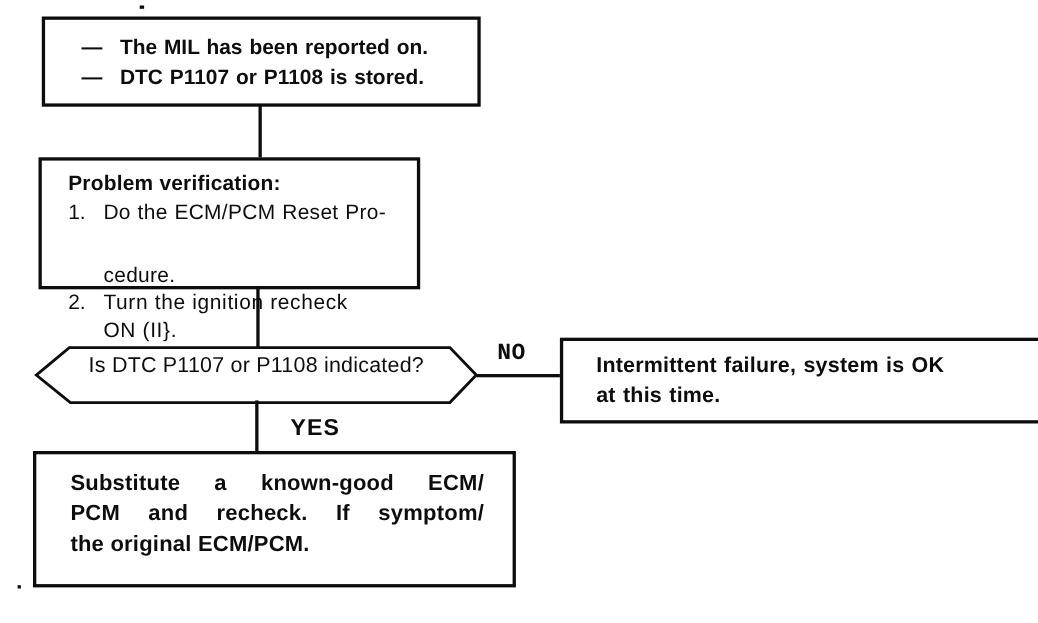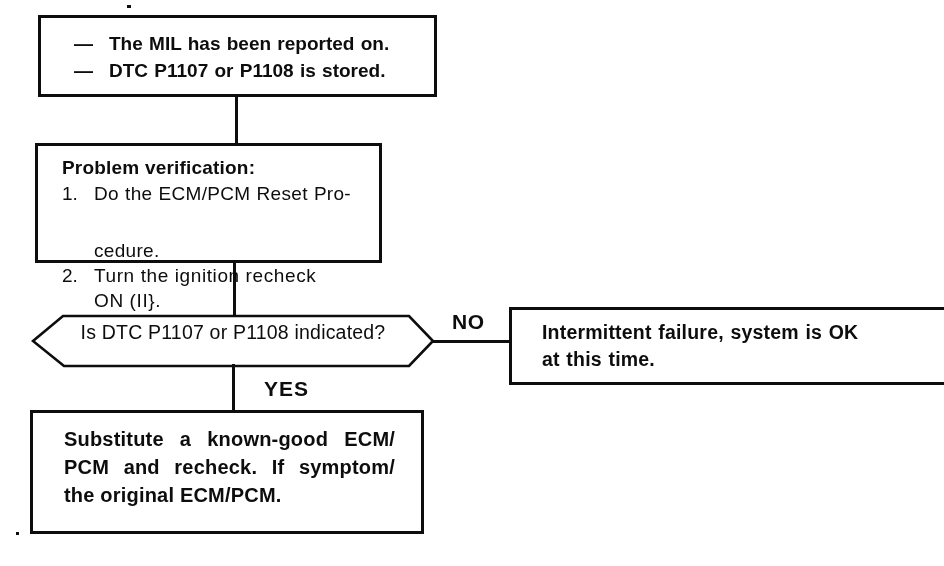--- a/index.html
+++ b/index.html
@@ -32,27 +32,27 @@
   .conn-no { left:433px; top:340px; width:77px; }
   
   .decision { position:absolute; left:31px; top:314px; width:404px; height:54px; }
   .decision svg { position:absolute; left:0; top:0; }
   .decision-text {
     position:absolute; inset:0; display:flex; align-items:center; justify-content:center;
     font-size:19.5px; letter-spacing:0.2px; padding-bottom:18px;
   }
   
   .branch-label { position:absolute; font-weight:bold; font-size:21px; letter-spacing:0.5px; }
-  .label-no  { left:452px; top:310px; }
+  .label-no  { left:452px; top:310px;font-family:Liberation Mono, monospace; }
   .label-yes { left:264px; top:377px; letter-spacing:1px; }
   
   .box-intermittent { left:509px; top:307px; width:440px; height:78px; padding:9px 18px 0 30px;
     font-weight:bold; font-size:19.5px; line-height:27px; word-spacing:1px; letter-spacing:0.2px; }
   
-  .box-substitute { left:30px; top:410px; width:394px; height:124px; padding:12px 26px 0 31px;
+  .box-substitute { left:30px; top:410px; width:439px; height:124px; padding:12px 26px 0 31px;
     font-weight:bold; font-size:20px; line-height:28px; letter-spacing:0.2px; }
   .speck { position:absolute; background:#0d0d0d; }
   .speck-top { left:127px; top:5px; width:4px; height:3px; }
   .speck-bottom { left:16px; top:532px; width:3px; height:3px; }
 </style>
 </head>
 <body>
 
 <div class="canvas">
 

